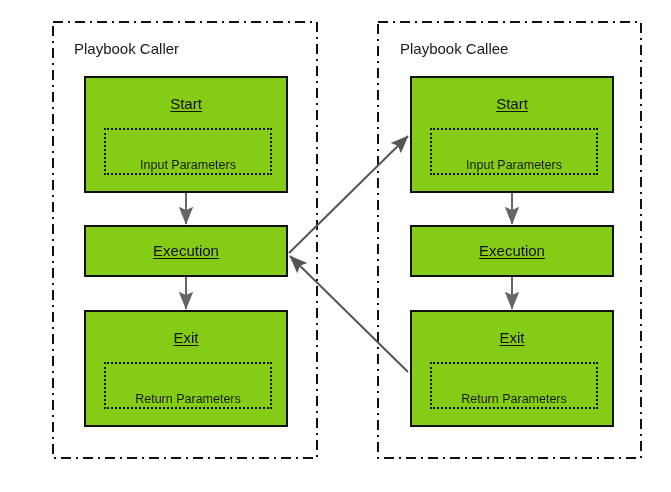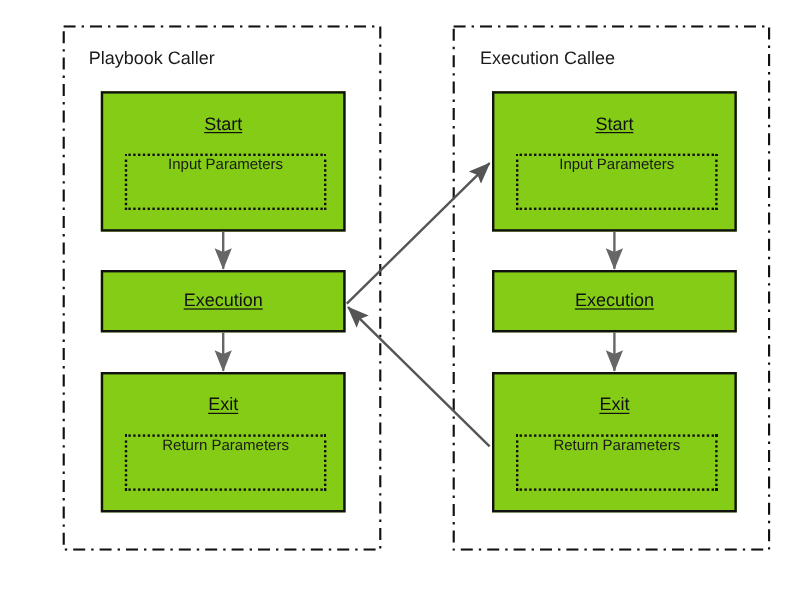--- a/index.html
+++ b/index.html
@@ -60,21 +60,21 @@
     text-decoration: underline;
     text-underline-offset: 2px;
   }
   
   .param-box {
     position: absolute;
     box-sizing: border-box;
     border: 2px dotted #111111;
     background: transparent;
     display: flex;
-    align-items: flex-start;
+    align-items: flex-end;
     justify-content: center;
   }
   .param-label {
     font-size: 12.5px;
     line-height: 15px;
     color: #1a1a1a;
     white-space: nowrap;
   }
   
   #connectors {
@@ -118,21 +118,21 @@
     </div>
   </div>
 
   <div class="panel" style="left:361px; top:21px; width:265px; height:438px;">
     <div class="panel-border" style="border: none;">
         <svg width="265" height="438" viewBox="0 0 265 438" style="position: absolute; left: 0px; top: 0px;">
           <rect x="1" y="1" width="263" height="436" fill="none" stroke="#111111" stroke-width="2" stroke-dasharray="10 5 2 5"></rect>
         </svg>
       </div>
   </div>
-  <div class="panel-title" style="left:384px; top:40px;">Execution Callee</div>
+  <div class="panel-title" style="left:384px; top:40px;">Playbook Callee</div>
 
   <div class="node" style="left:394px; top:76px; width:204px; height:117px;">
     <div class="node-title" style="top:17px;">Start</div>
     <div class="param-box" style="left:18px; top:50px; width:168px; height:47px;">
       <span class="param-label">Input Parameters</span>
     </div>
   </div>
 
   <div class="node" style="left:394px; top:225px; width:204px; height:52px;">
     <div class="node-title" style="top:15px;">Execution</div>

